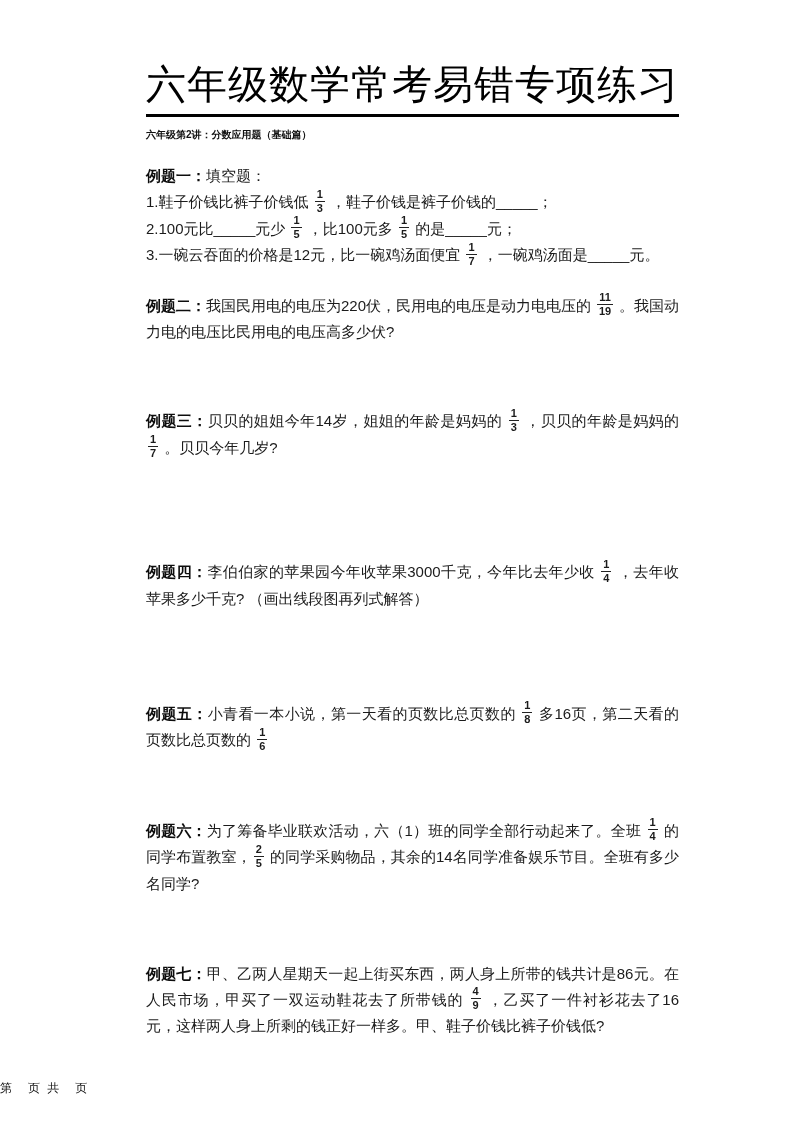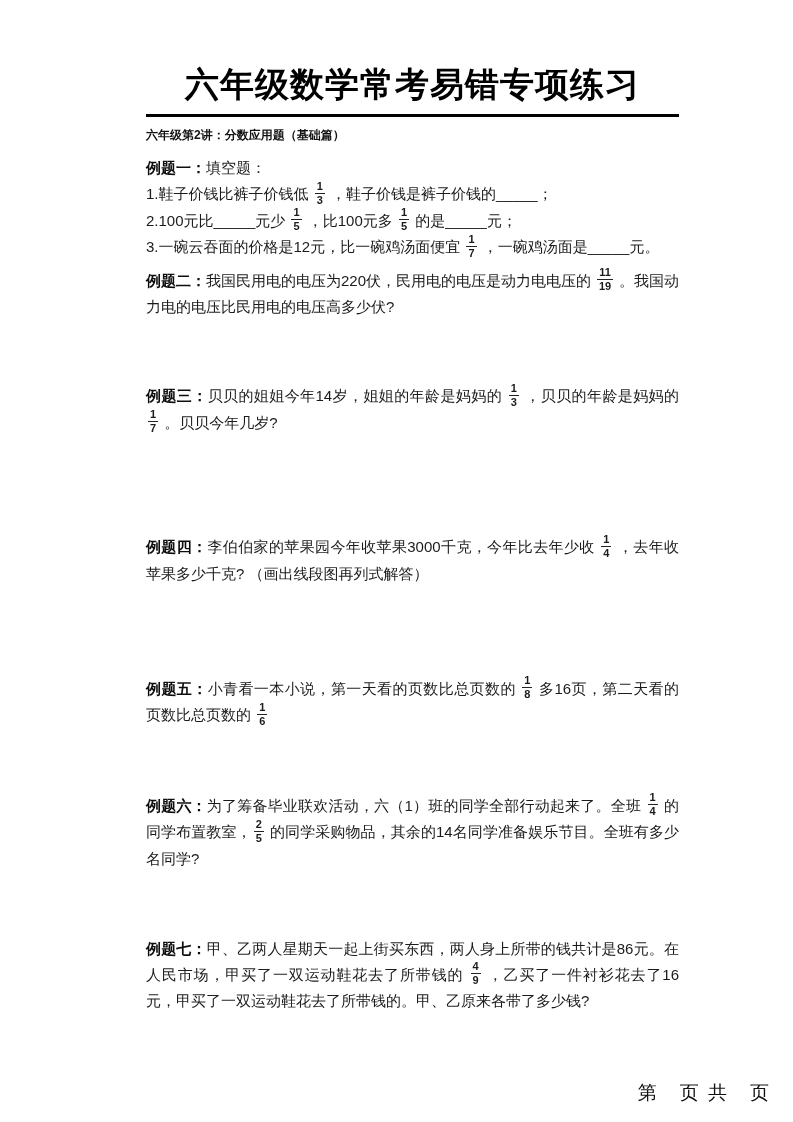--- a/index.html
+++ b/index.html
@@ -11,42 +11,42 @@
     position:relative;
     overflow:hidden;
   }
   .sheet{
     box-sizing:border-box;
     padding:62px 114px 0 146px;
     width:793px;
   }
   .doc-title{
     margin:0;
-    font-size:34px;
+    font-size:40px;
     line-height:44px;
-    font-weight:bold;
+    font-weight:normal;
     letter-spacing:1px;
     text-align:center;
     color:#000;
     white-space:nowrap;
   }
   .title-divider{
     border:none;
     border-top:3px solid #000;
     margin:8px 0 8px 0;
   }
   .section-heading{
-    margin:0 0 10px 0;
-    font-size:12px;
+    margin:0 0 18px 0;
+    font-size:10px;
     line-height:20px;
     font-weight:bold;
     color:#111;
   }
   .problem{margin:0 0 64px 0;}
-  .problem-1{margin-bottom:7px;}
+  .problem-1{margin-bottom:24px;}
   .problem-2{margin-bottom:63px;}
   .problem-3{margin-bottom:98px;}
   .problem-4{margin-bottom:89px;}
   .problem-5{margin-bottom:64px;}
   .problem-6{margin-bottom:64px;}
   .problem-7{margin-bottom:0;}
   .ptext{
     margin:0;
     font-size:15px;
     line-height:26px;
@@ -64,22 +64,22 @@
     margin:0 2px;
     position:relative;
     top:-2px;
   }
   .frac .num{display:block;border-bottom:1.5px solid #222;padding:0 2px 1px 2px;}
   .frac .den{display:block;padding-top:1px;}
   .page-footer{
     position:absolute;
     left:0;top:1080px;
     width:771px;
-    text-align:right;
-    font-size:19px;
+    text-align:left;
+    font-size:12px;
     letter-spacing:2px;
     color:#111;
   }
 </style>
 </head>
 <body>
 
 <div class="sheet">
   <h1 class="doc-title">六年级数学常考易错专项练习</h1>
   <hr class="title-divider">
@@ -97,18 +97,18 @@
       <section class="problem problem-4">
         <p class="ptext"><b class="plabel">例题四：</b><span>李伯伯家的苹果园今年收苹果3000千克，今年比去年少收 </span><span class="frac"><span class="num">1</span><span class="den">4</span></span><span> ，去年收苹果多少千克? （画出线段图再列式解答）</span></p>
       </section>
       <section class="problem problem-5">
         <p class="ptext"><b class="plabel">例题五：</b><span>小青看一本小说，第一天看的页数比总页数的 </span><span class="frac"><span class="num">1</span><span class="den">8</span></span><span> 多16页，第二天看的页数比总页数的 </span><span class="frac"><span class="num">1</span><span class="den">6</span></span></p>
       </section>
       <section class="problem problem-6">
         <p class="ptext"><b class="plabel">例题六：</b><span>为了筹备毕业联欢活动，六（1）班的同学全部行动起来了。全班 </span><span class="frac"><span class="num">1</span><span class="den">4</span></span><span> 的同学布置教室，</span><span class="frac"><span class="num">2</span><span class="den">5</span></span><span> 的同学采购物品，其余的14名同学准备娱乐节目。全班有多少名同学?</span></p>
       </section>
       <section class="problem problem-7">
-        <p class="ptext"><b class="plabel">例题七：</b><span>甲、乙两人星期天一起上街买东西，两人身上所带的钱共计是86元。在人民市场，甲买了一双运动鞋花去了所带钱的 </span><span class="frac"><span class="num">4</span><span class="den">9</span></span><span> ，乙买了一件衬衫花去了16元，甲买了一双运动鞋花去了所带钱的。甲、乙原来各带了多少钱?</span></p>
+        <p class="ptext"><b class="plabel">例题七：</b><span>甲、乙两人星期天一起上街买东西，两人身上所带的钱共计是86元。在人民市场，甲买了一双运动鞋花去了所带钱的 </span><span class="frac"><span class="num">4</span><span class="den">9</span></span><span> ，乙买了一件衬衫花去了16元，这样两人身上所剩的钱正好一样多。甲、鞋子价钱比裤子价钱低?</span></p>
       </section>
     </div>
 </div>
 
 <div class="page-footer">第　页 共　页</div>
 
 </body></html>

